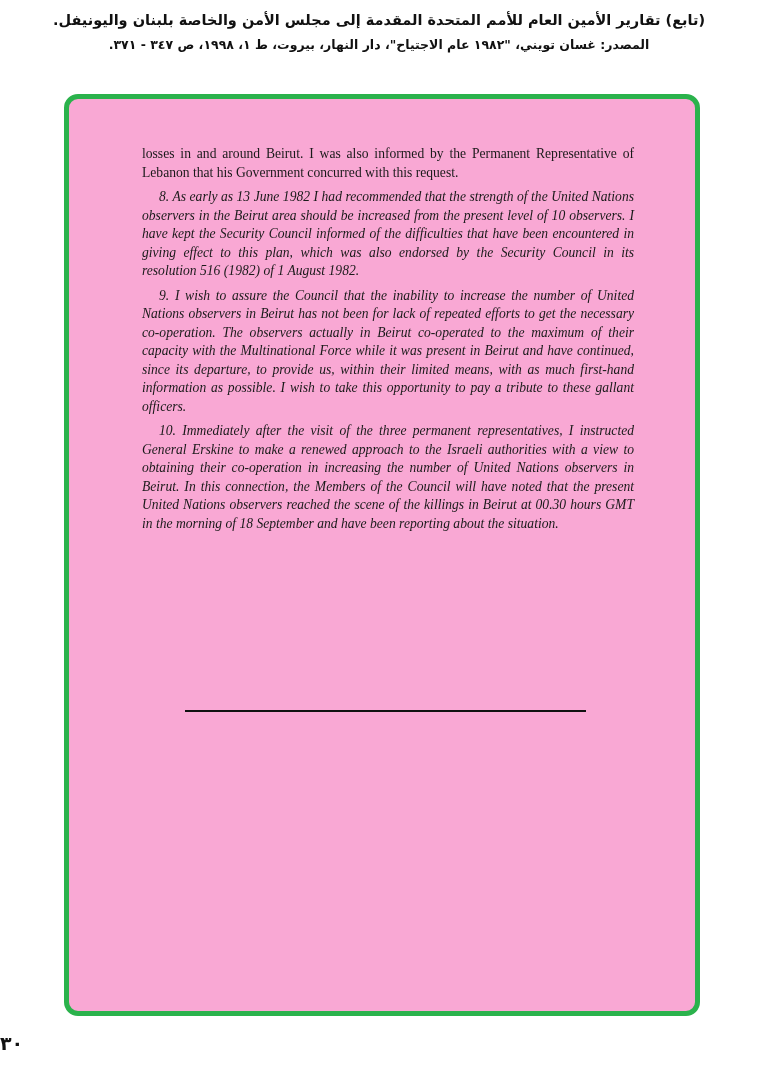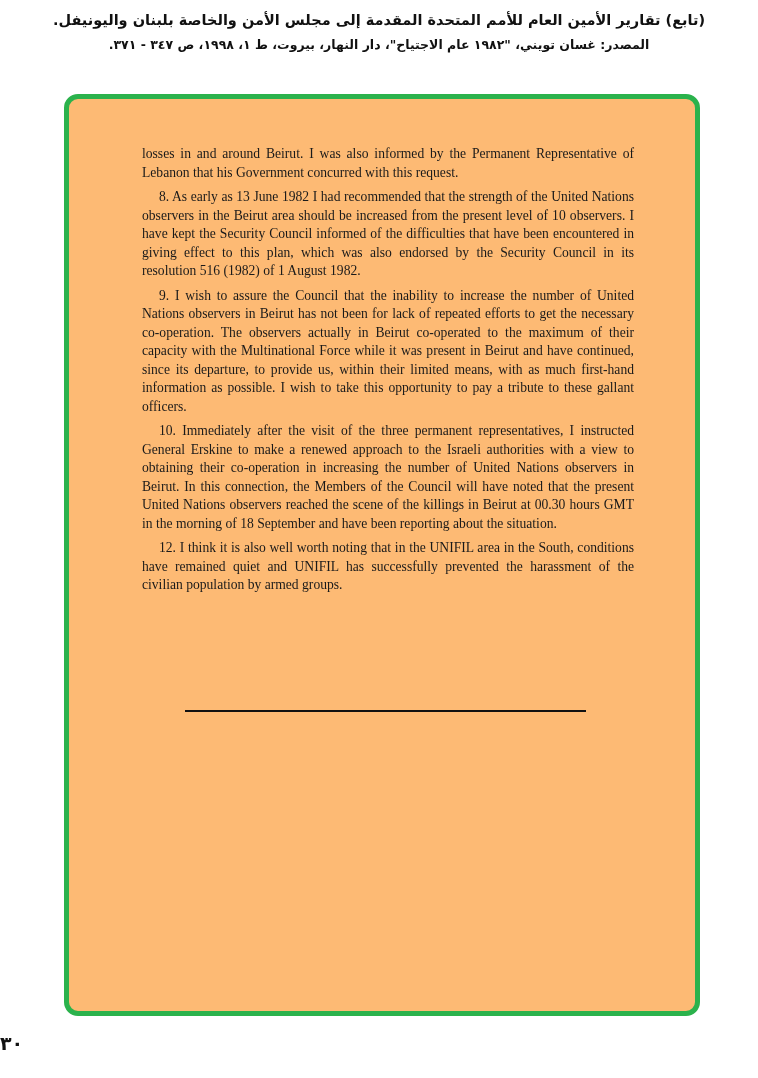--- a/index.html
+++ b/index.html
@@ -32,37 +32,38 @@
     font-weight: bold;
   }
   .green-frame {
     position: absolute;
     left: 64px;
     top: 94px;
     width: 636px;
     height: 922px;
     border: 5px solid var(--accent-green, #2bb24c);
     border-radius: 14px;
-    background: #fdba74;
+    background: #f9a8d4;
   }
   .doc-content {
     position: absolute;
     left: 73px;
     top: 46px;
     width: 492px;
     font-size: 13.6px;
     line-height: 18.5px;
     color: #1a1a1a;
     text-align: justify;
   }
   .doc-content p {
     margin-bottom: 6px;
   }
   .doc-content p.indent {
     text-indent: 17px;
+    font-style: italic;
   }
   .divider {
     position: absolute;
     left: 116px;
     top: 611px;
     width: 401px;
     height: 2px;
     background: #111111;
   }
   .page-number {
@@ -86,20 +87,19 @@
     <div class="line1">(تابع) تقارير الأمين العام للأمم المتحدة المقدمة إلى مجلس الأمن والخاصة بلبنان واليونيفل.</div>
     <div class="line2">المصدر: غسان تويني، "١٩٨٢ عام الاجتياح"، دار النهار، بيروت، ط ١، ١٩٩٨، ص ٣٤٧ - ٣٧١.</div>
   </div>
 
   <div class="green-frame">
     <div class="doc-content">
       <p>losses in and around Beirut. I was also informed by the Permanent Representative of Lebanon that his Government concurred with this request.</p>
       <p class="indent">8. As early as 13 June 1982 I had recommended that the strength of the United Nations observers in the Beirut area should be increased from the present level of 10 observers. I have kept the Security Council informed of the difficulties that have been encountered in giving effect to this plan, which was also endorsed by the Security Council in its resolution 516 (1982) of 1 August 1982.</p>
       <p class="indent">9. I wish to assure the Council that the inability to increase the number of United Nations observers in Beirut has not been for lack of repeated efforts to get the necessary co-operation. The observers actually in Beirut co-operated to the maximum of their capacity with the Multinational Force while it was present in Beirut and have continued, since its departure, to provide us, within their limited means, with as much first-hand information as possible. I wish to take this opportunity to pay a tribute to these gallant officers.</p>
       <p class="indent">10. Immediately after the visit of the three permanent representatives, I instructed General Erskine to make a renewed approach to the Israeli authorities with a view to obtaining their co-operation in increasing the number of United Nations observers in Beirut. In this connection, the Members of the Council will have noted that the present United Nations observers reached the scene of the killings in Beirut at 00.30 hours GMT in the morning of 18 September and have been reporting about the situation.</p>
-      <p class="indent">12. I think it is also well worth noting that in the UNIFIL area in the South, conditions have remained quiet and UNIFIL has successfully prevented the harassment of the civilian population by armed groups.</p>
     </div>
     <div class="divider"></div>
   </div>
 
   <div class="page-number">٣٠</div>
 
 </div>
 
 </body></html>

